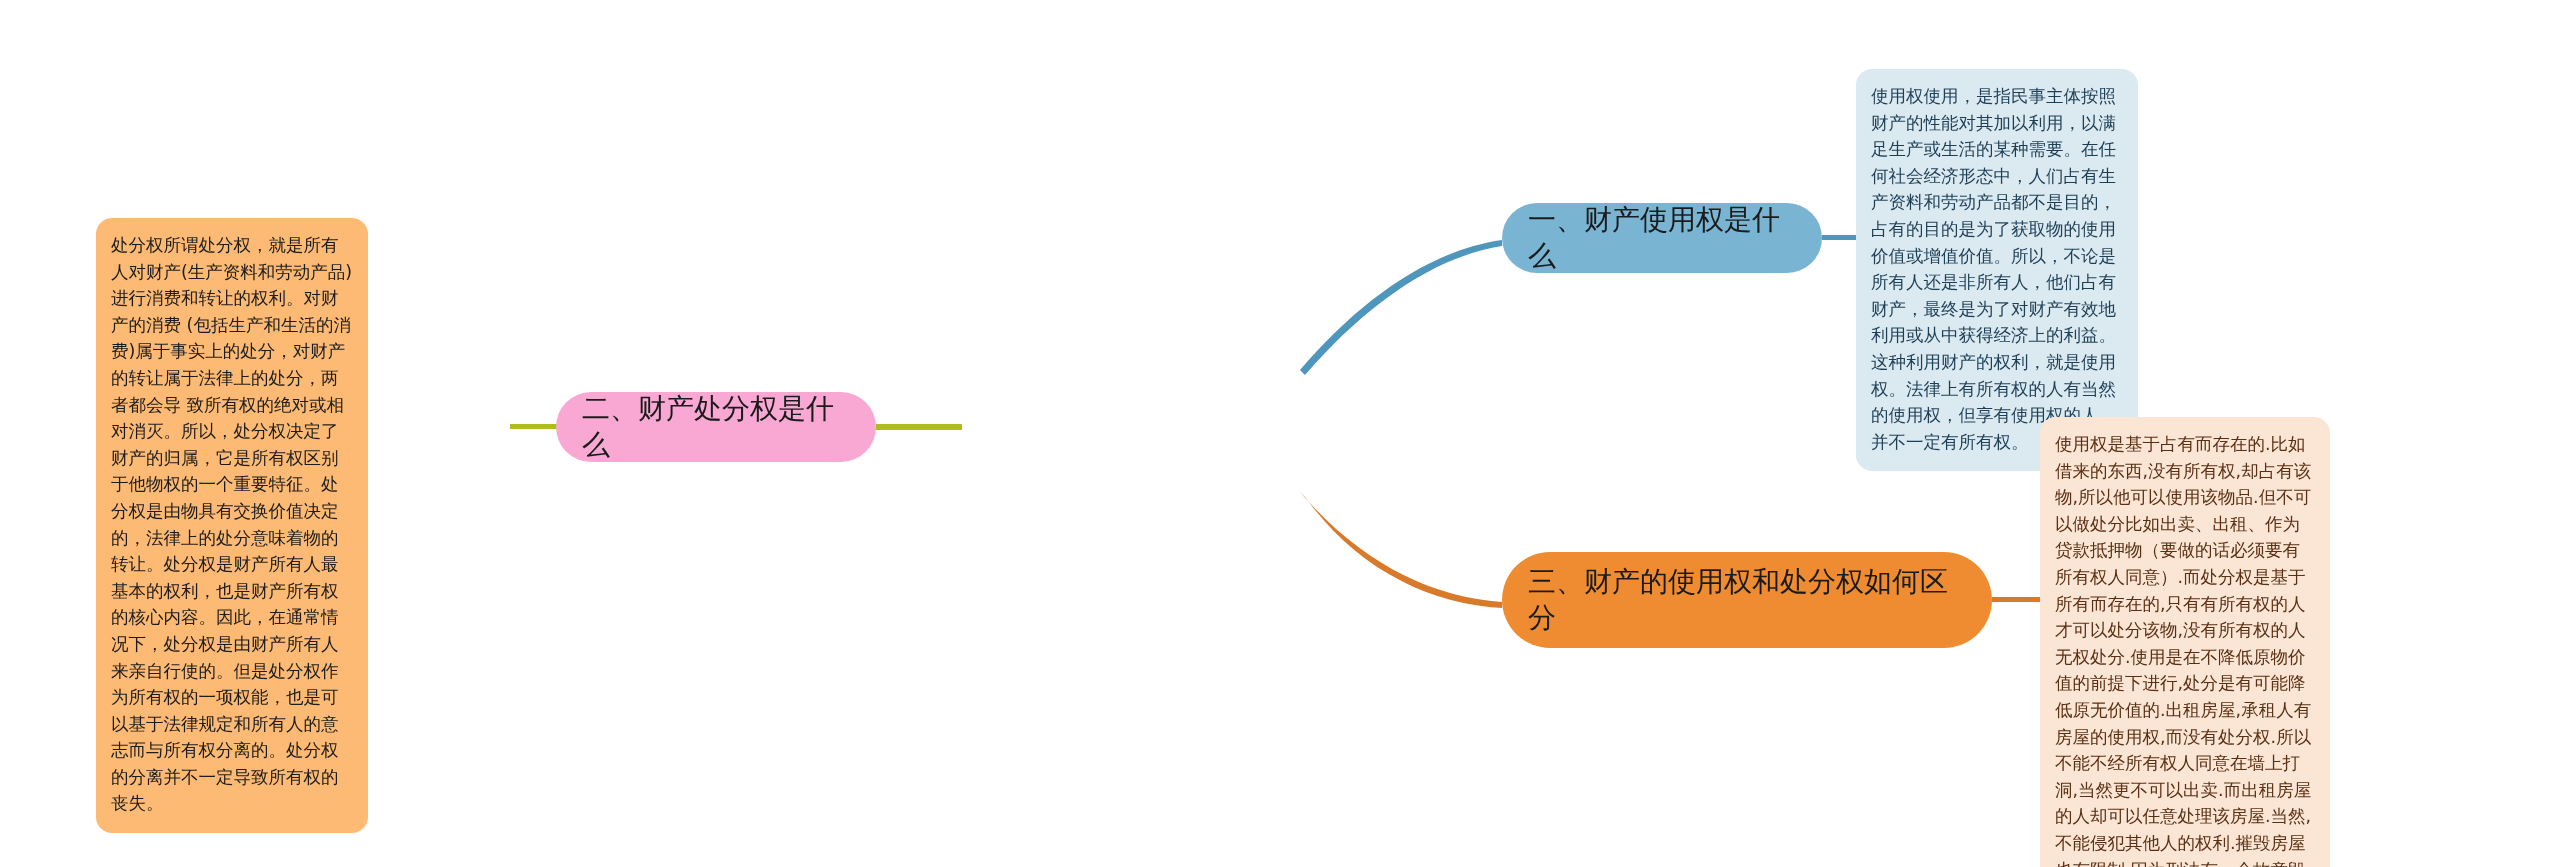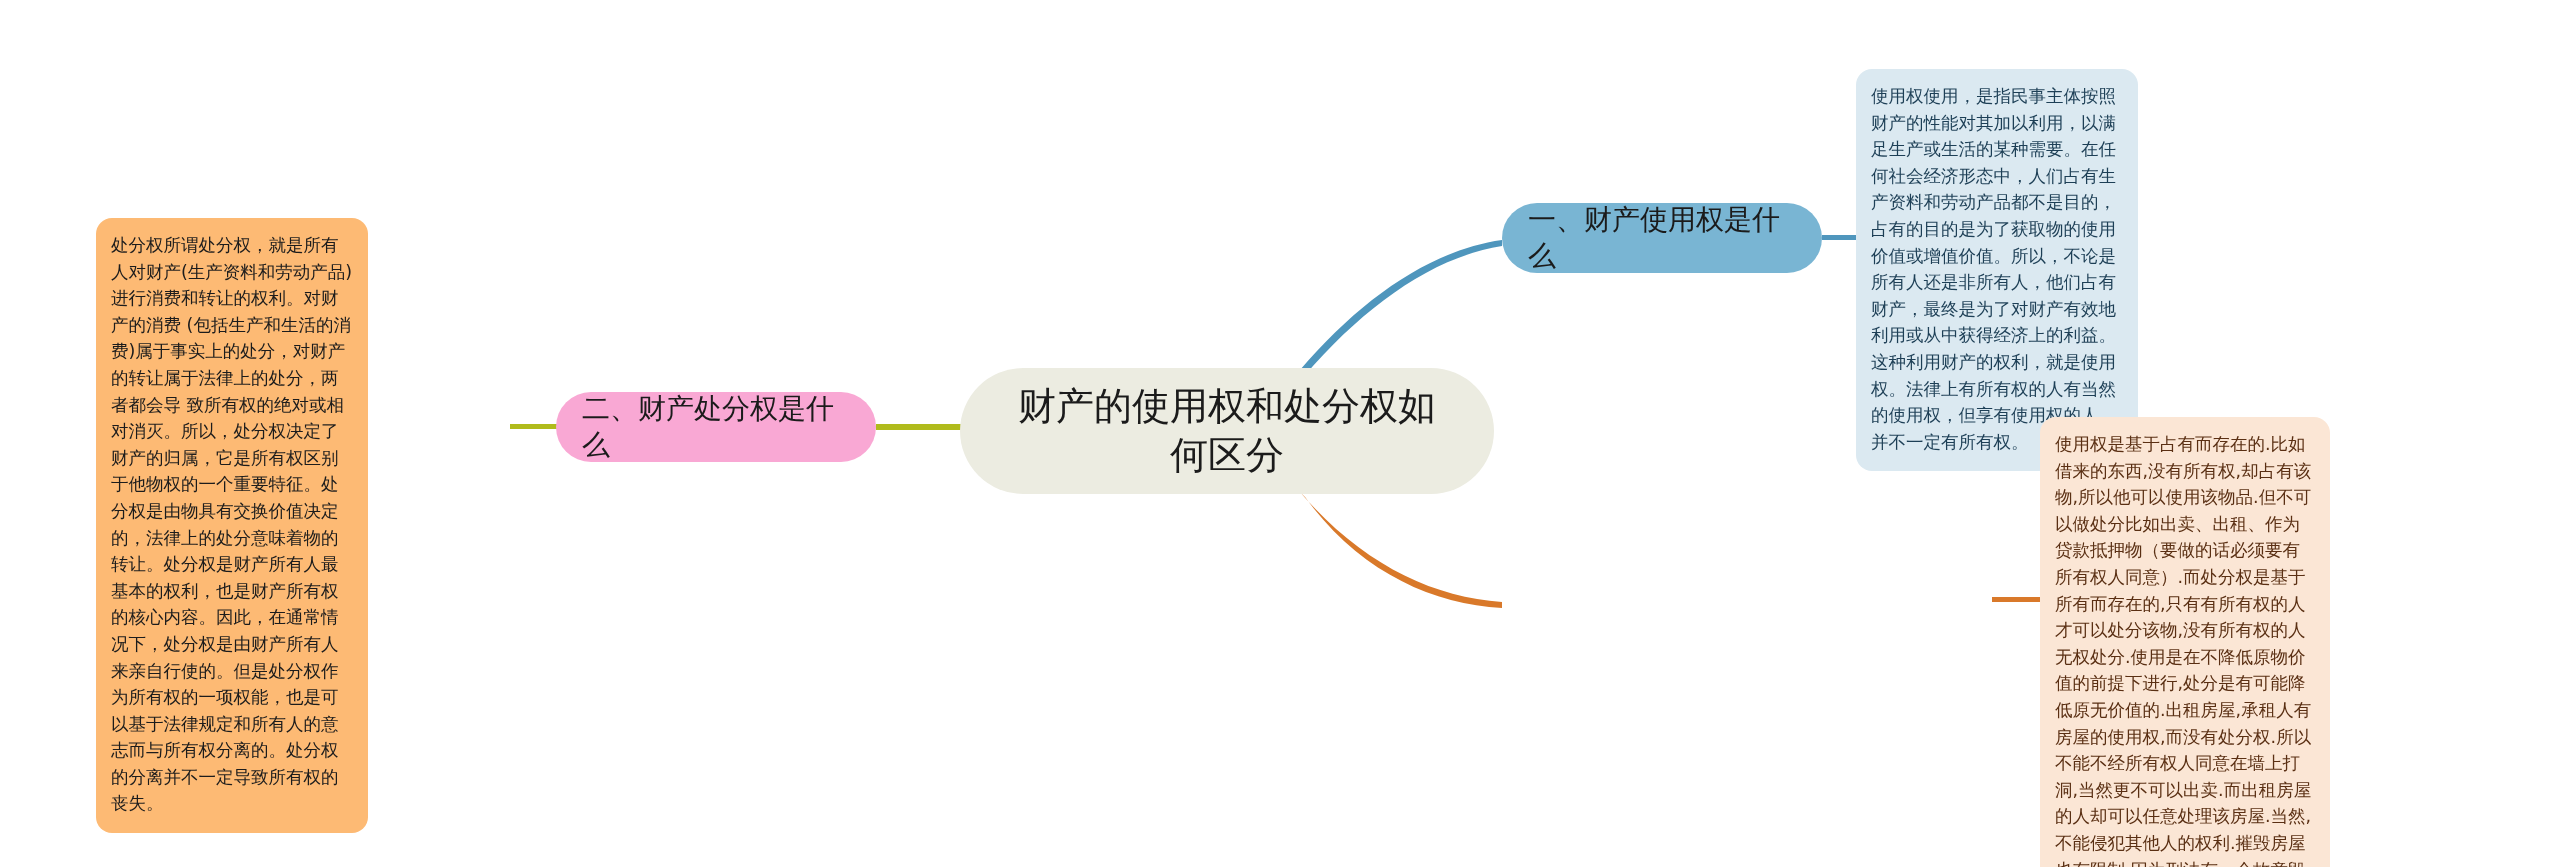--- a/index.html
+++ b/index.html
@@ -164,32 +164,32 @@
 
     <path d="M 876 424 L 962 424 L 962 430 L 876 430 Z" fill="#b0bb1c"></path>
 
     <rect x="1822" y="235" width="36" height="5" fill="#4f96bd"></rect>
 
     <rect x="510" y="424" width="48" height="5" fill="#b0bb1c"></rect>
 
     <rect x="1992" y="597" width="50" height="5" fill="#d9792a"></rect>
   </svg>
 
-  <div class="node" id="node-root">
-    <span class="node-label">财产的使用权和处分权如何区分</span>
-  </div>
 
   <div class="node" id="node-topic-1">
     <span class="node-label">一、财产使用权是什么</span>
   </div>
 
   <div class="node" id="node-topic-2">
     <span class="node-label">二、财产处分权是什么</span>
   </div>
 
+  <div class="node" id="node-topic-3">
+    <span class="node-label">三、财产的使用权和处分权如何区分</span>
+  </div>
 
   <div class="note" id="note-usage-right">
     <span class="note-text">使用权使用，是指民事主体按照财产的性能对其加以利用，以满足生产或生活的某种需要。在任何社会经济形态中，人们占有生产资料和劳动产品都不是目的，占有的目的是为了获取物的使用价值或增值价值。所以，不论是所有人还是非所有人，他们占有财产，最终是为了对财产有效地利用或从中获得经济上的利益。这种利用财产的权利，就是使用权。法律上有所有权的人有当然的使用权，但享有使用权的人，并不一定有所有权。</span>
   </div>
 
   <div class="note" id="note-disposal-left">
     <span class="note-text">处分权所谓处分权，就是所有人对财产(生产资料和劳动产品)进行消费和转让的权利。对财产的消费 (包括生产和生活的消费)属于事实上的处分，对财产的转让属于法律上的处分，两者都会导 致所有权的绝对或相对消灭。所以，处分权决定了财产的归属，它是所有权区别于他物权的一个重要特征。处分权是由物具有交换价值决定的，法律上的处分意味着物的转让。处分权是财产所有人最 基本的权利，也是财产所有权的核心内容。因此，在通常情况下，处分权是由财产所有人来亲自行使的。但是处分权作为所有权的一项权能，也是可以基于法律规定和所有人的意志而与所有权分离的。处分权的分离并不一定导致所有权的丧失。</span>
   </div>
 
   <div class="note" id="note-difference-right">

